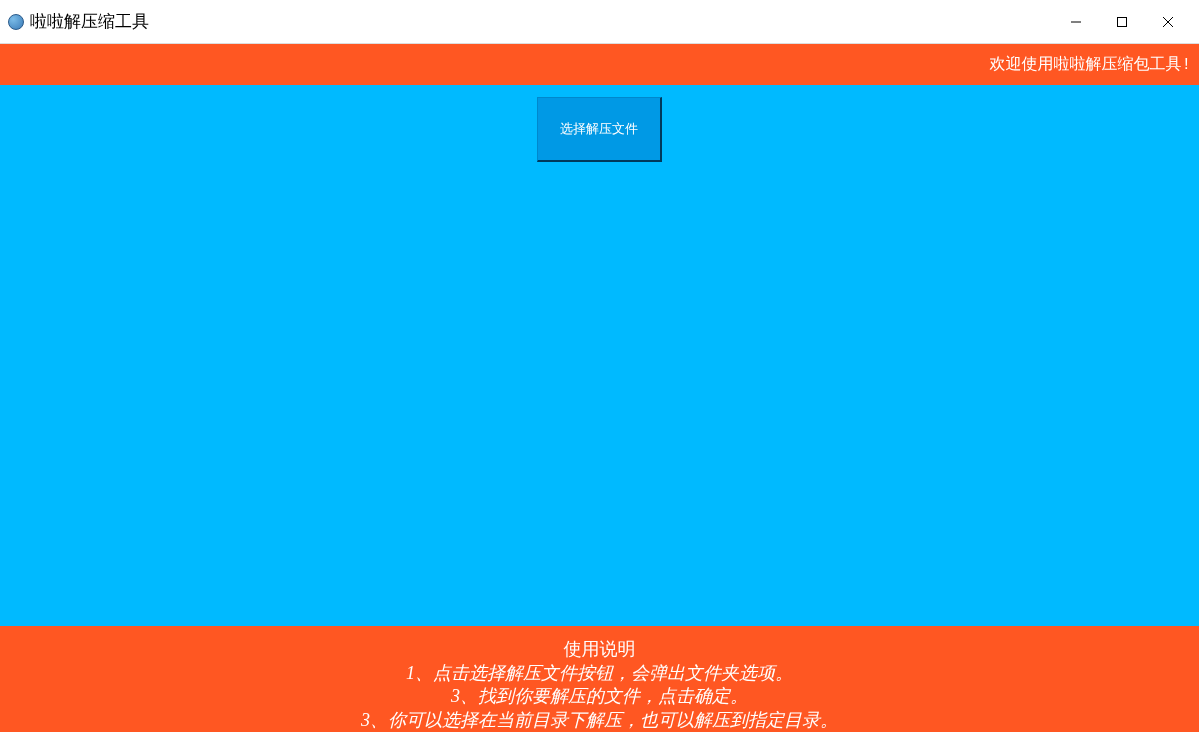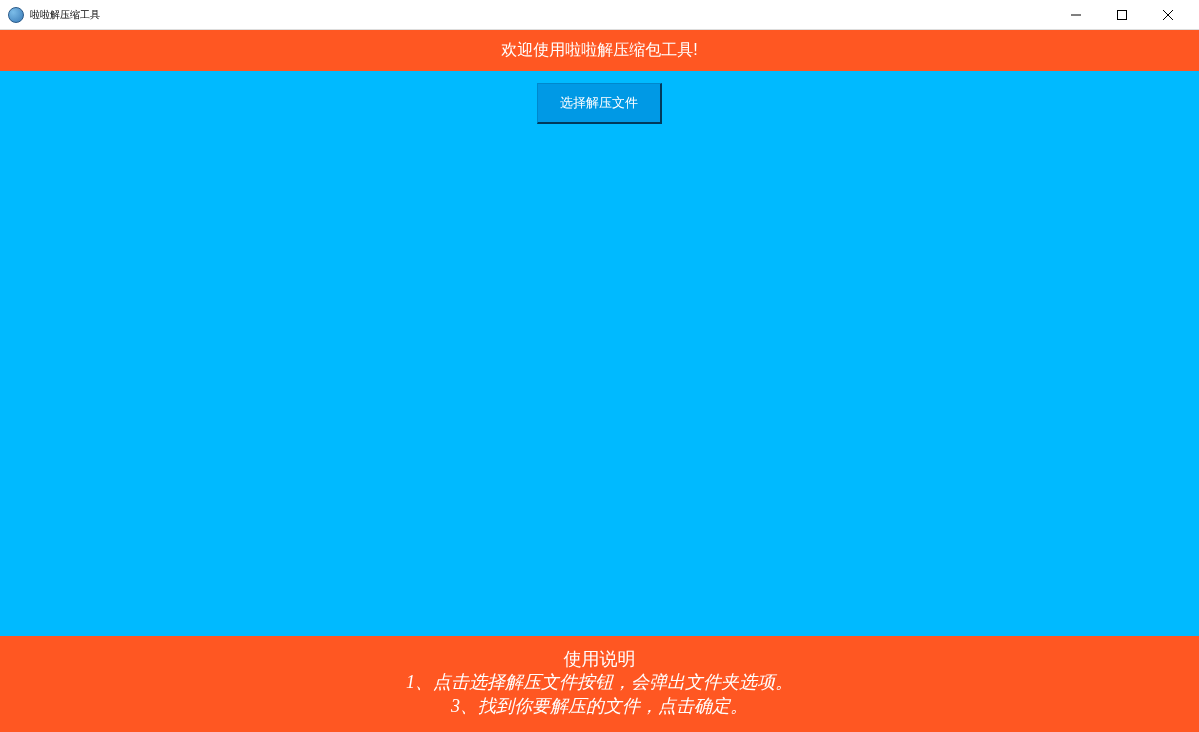--- a/index.html
+++ b/index.html
@@ -8,27 +8,27 @@
       box-sizing: border-box;
     }
     body {
       font-family: "Microsoft YaHei", "SimSun", sans-serif;
       width: 1199px;
       height: 732px;
       overflow: hidden;
       background: #fff;
     }
     .titlebar {
-      height: 30px;
+      height: 44px;
       background: #fff;
       border-bottom: 1px solid #ddd;
       display: flex;
       align-items: center;
       padding: 0 8px;
-      font-size: 10px;
+      font-size: 17px;
       color: #000;
     }
     .titlebar .app-icon {
       width: 16px;
       height: 16px;
       margin-right: 6px;
       border-radius: 50%;
       background: radial-gradient(circle at 30% 30%, #7bbce8 0%, #3a7bb8 100%);
       border: 1px solid #2a5a8a;
       display: inline-flex;
@@ -66,38 +66,38 @@
       stroke-width: 1;
     }
     .app-body {
       display: flex;
       flex-direction: column;
       height: calc(732px - 30px);
     }
     .header-banner {
       background: #ff5722;
       color: #fff;
-      text-align: center;
+      text-align: right;
       padding: 10px 8px;
       font-size: 16px;
-      font-family: Liberation Sans, sans-serif;
+      font-family: Liberation Mono, monospace;
     }
     .main-area {
       flex: 1;
       background: #00baff;
       display: flex;
       flex-direction: column;
       align-items: center;
       padding-top: 12px;
     }
     .select-file-btn {
       background: #0099e5;
       color: #fff;
       border: none;
-      padding: 10px 22px;
+      padding: 22px 22px;
       font-size: 13px;
       cursor: pointer;
       border-right: 2px solid #003a5c;
       border-bottom: 2px solid #003a5c;
       border-left: 1px solid #0088cc;
       border-top: 1px solid #0088cc;
       font-family: "Microsoft YaHei", sans-serif;
     }
     .footer-instructions {
       background: #ff5722;
@@ -149,14 +149,15 @@
   </div>
 
   <div class="main-area">
     <button class="select-file-btn">选择解压文件</button>
   </div>
 
   <div class="footer-instructions">
     <span class="inst-title">使用说明</span>
     <span class="inst-line">1、点击选择解压文件按钮，会弹出文件夹选项。</span>
     <span class="inst-line">3、找到你要解压的文件，点击确定。</span>
+    <span class="inst-line">3、你可以选择在当前目录下解压，也可以解压到指定目录。</span>
   </div>
 </div>
 
 </body></html>

